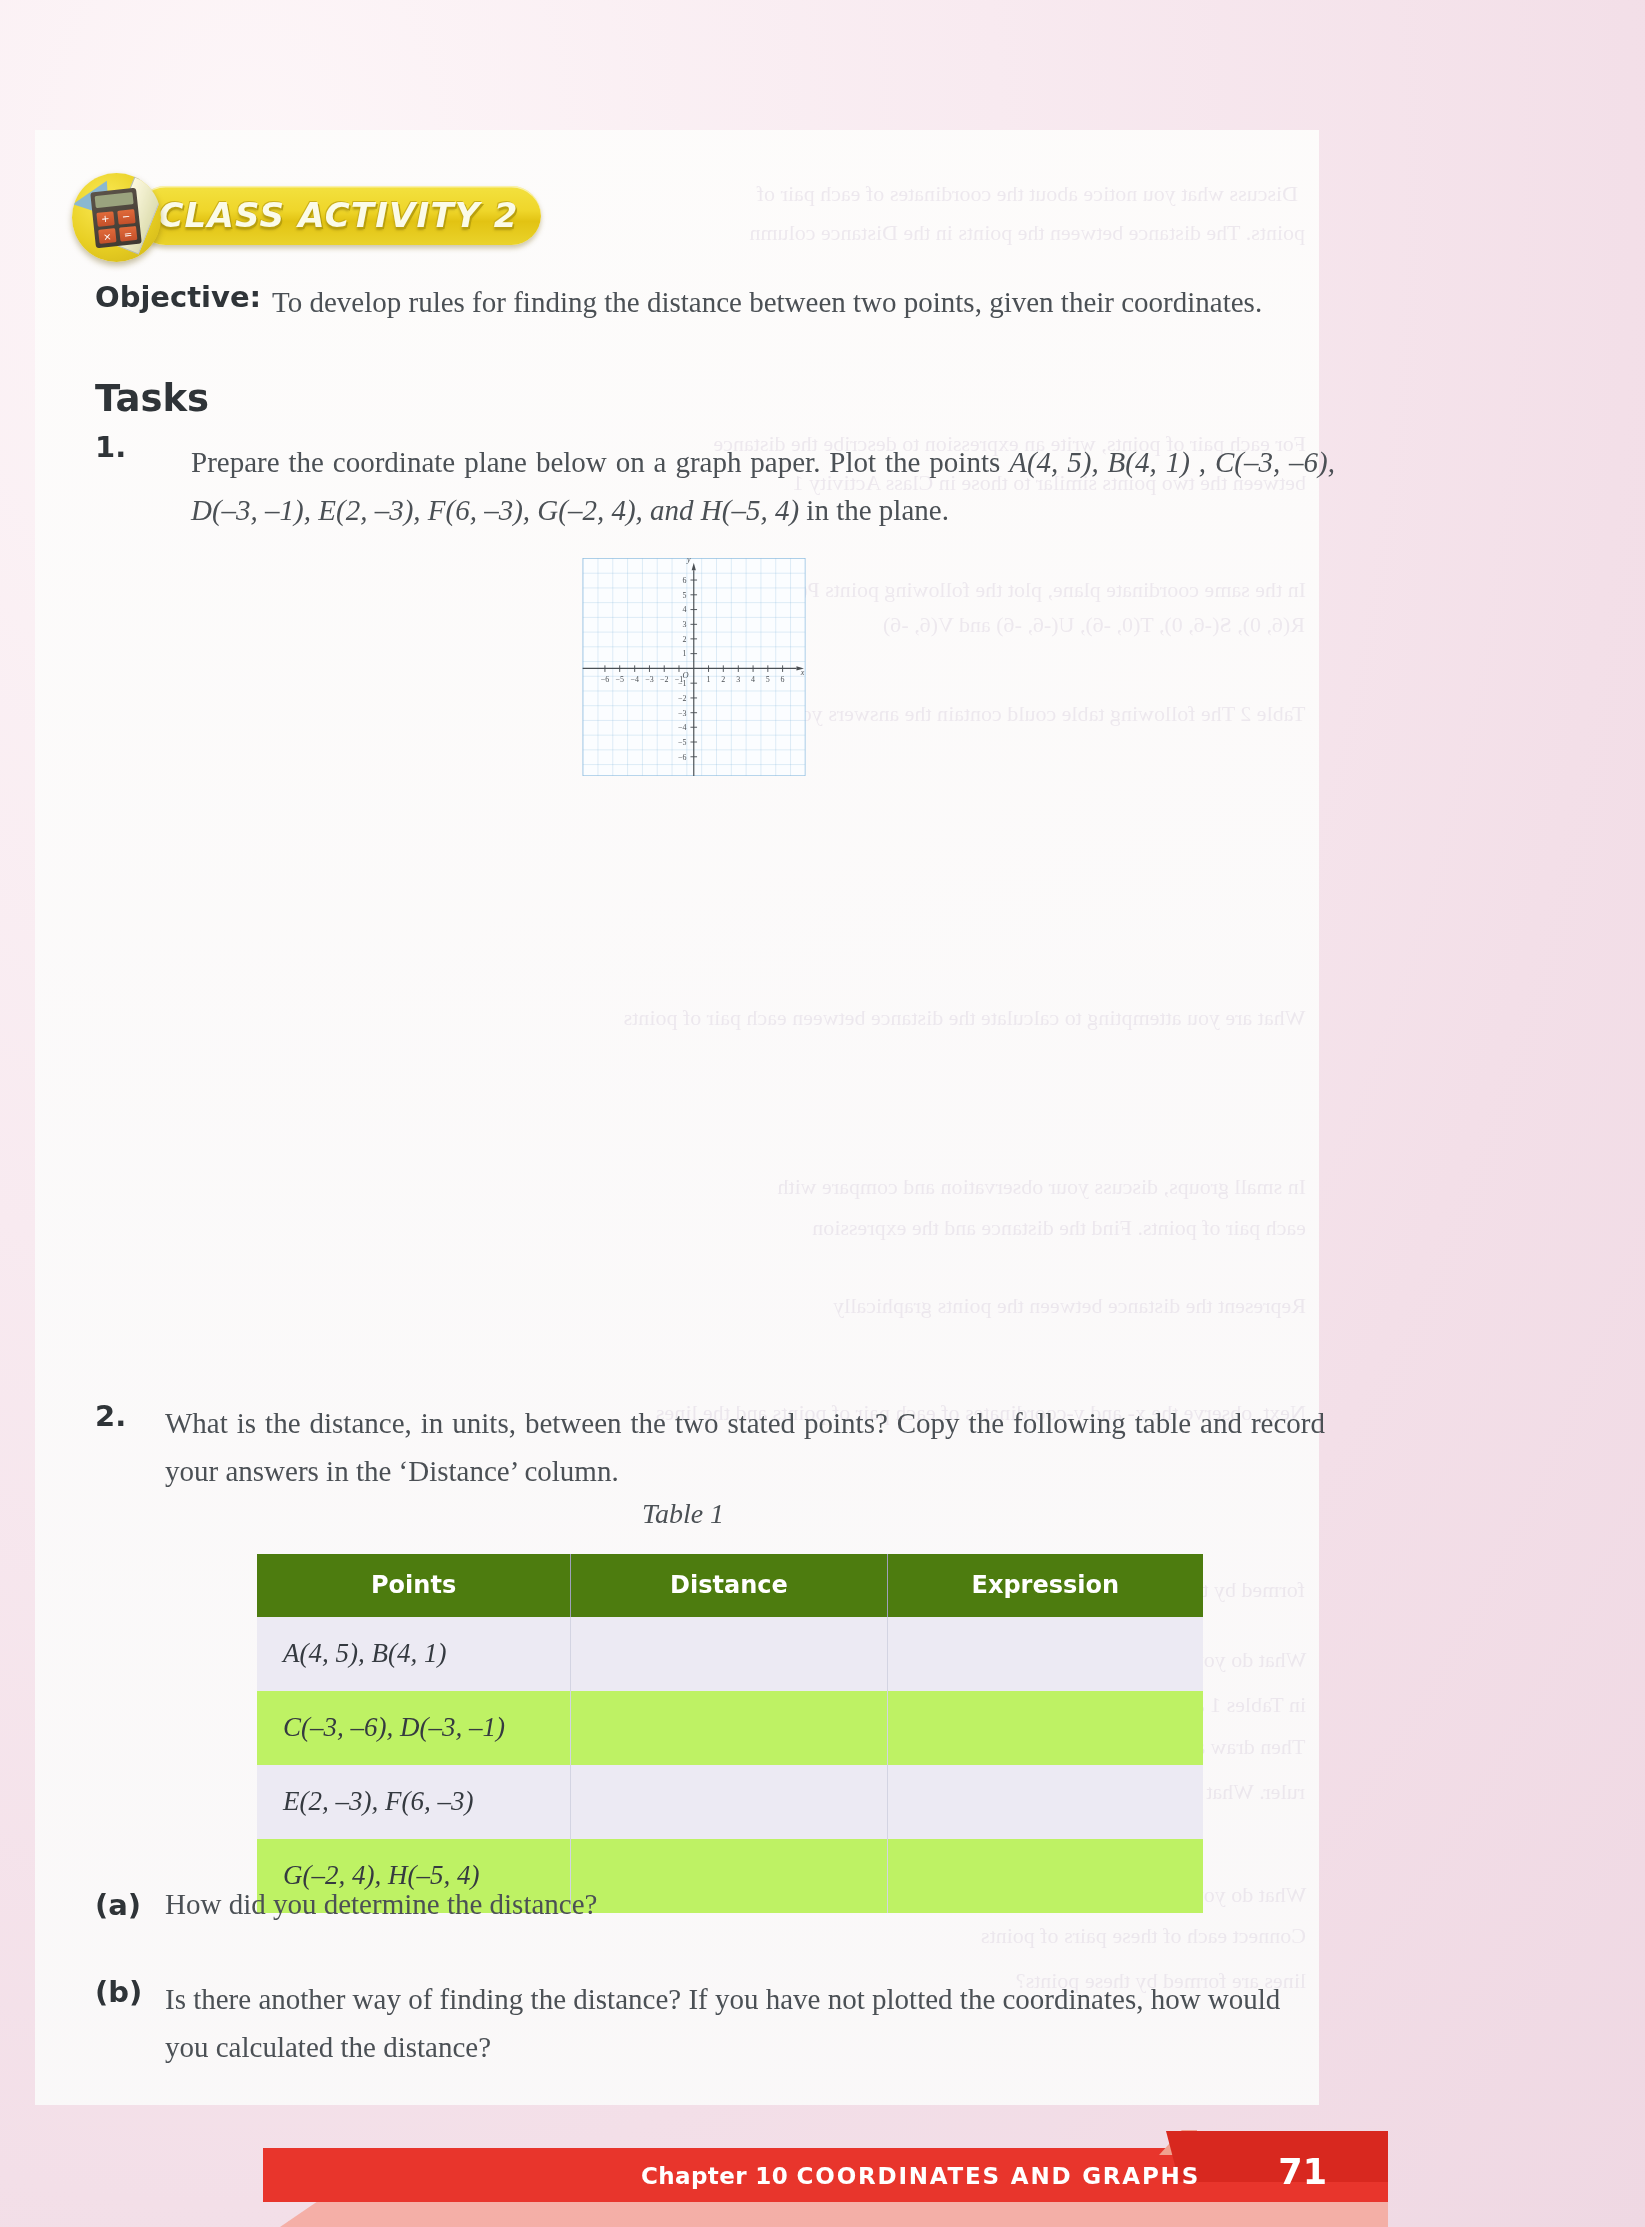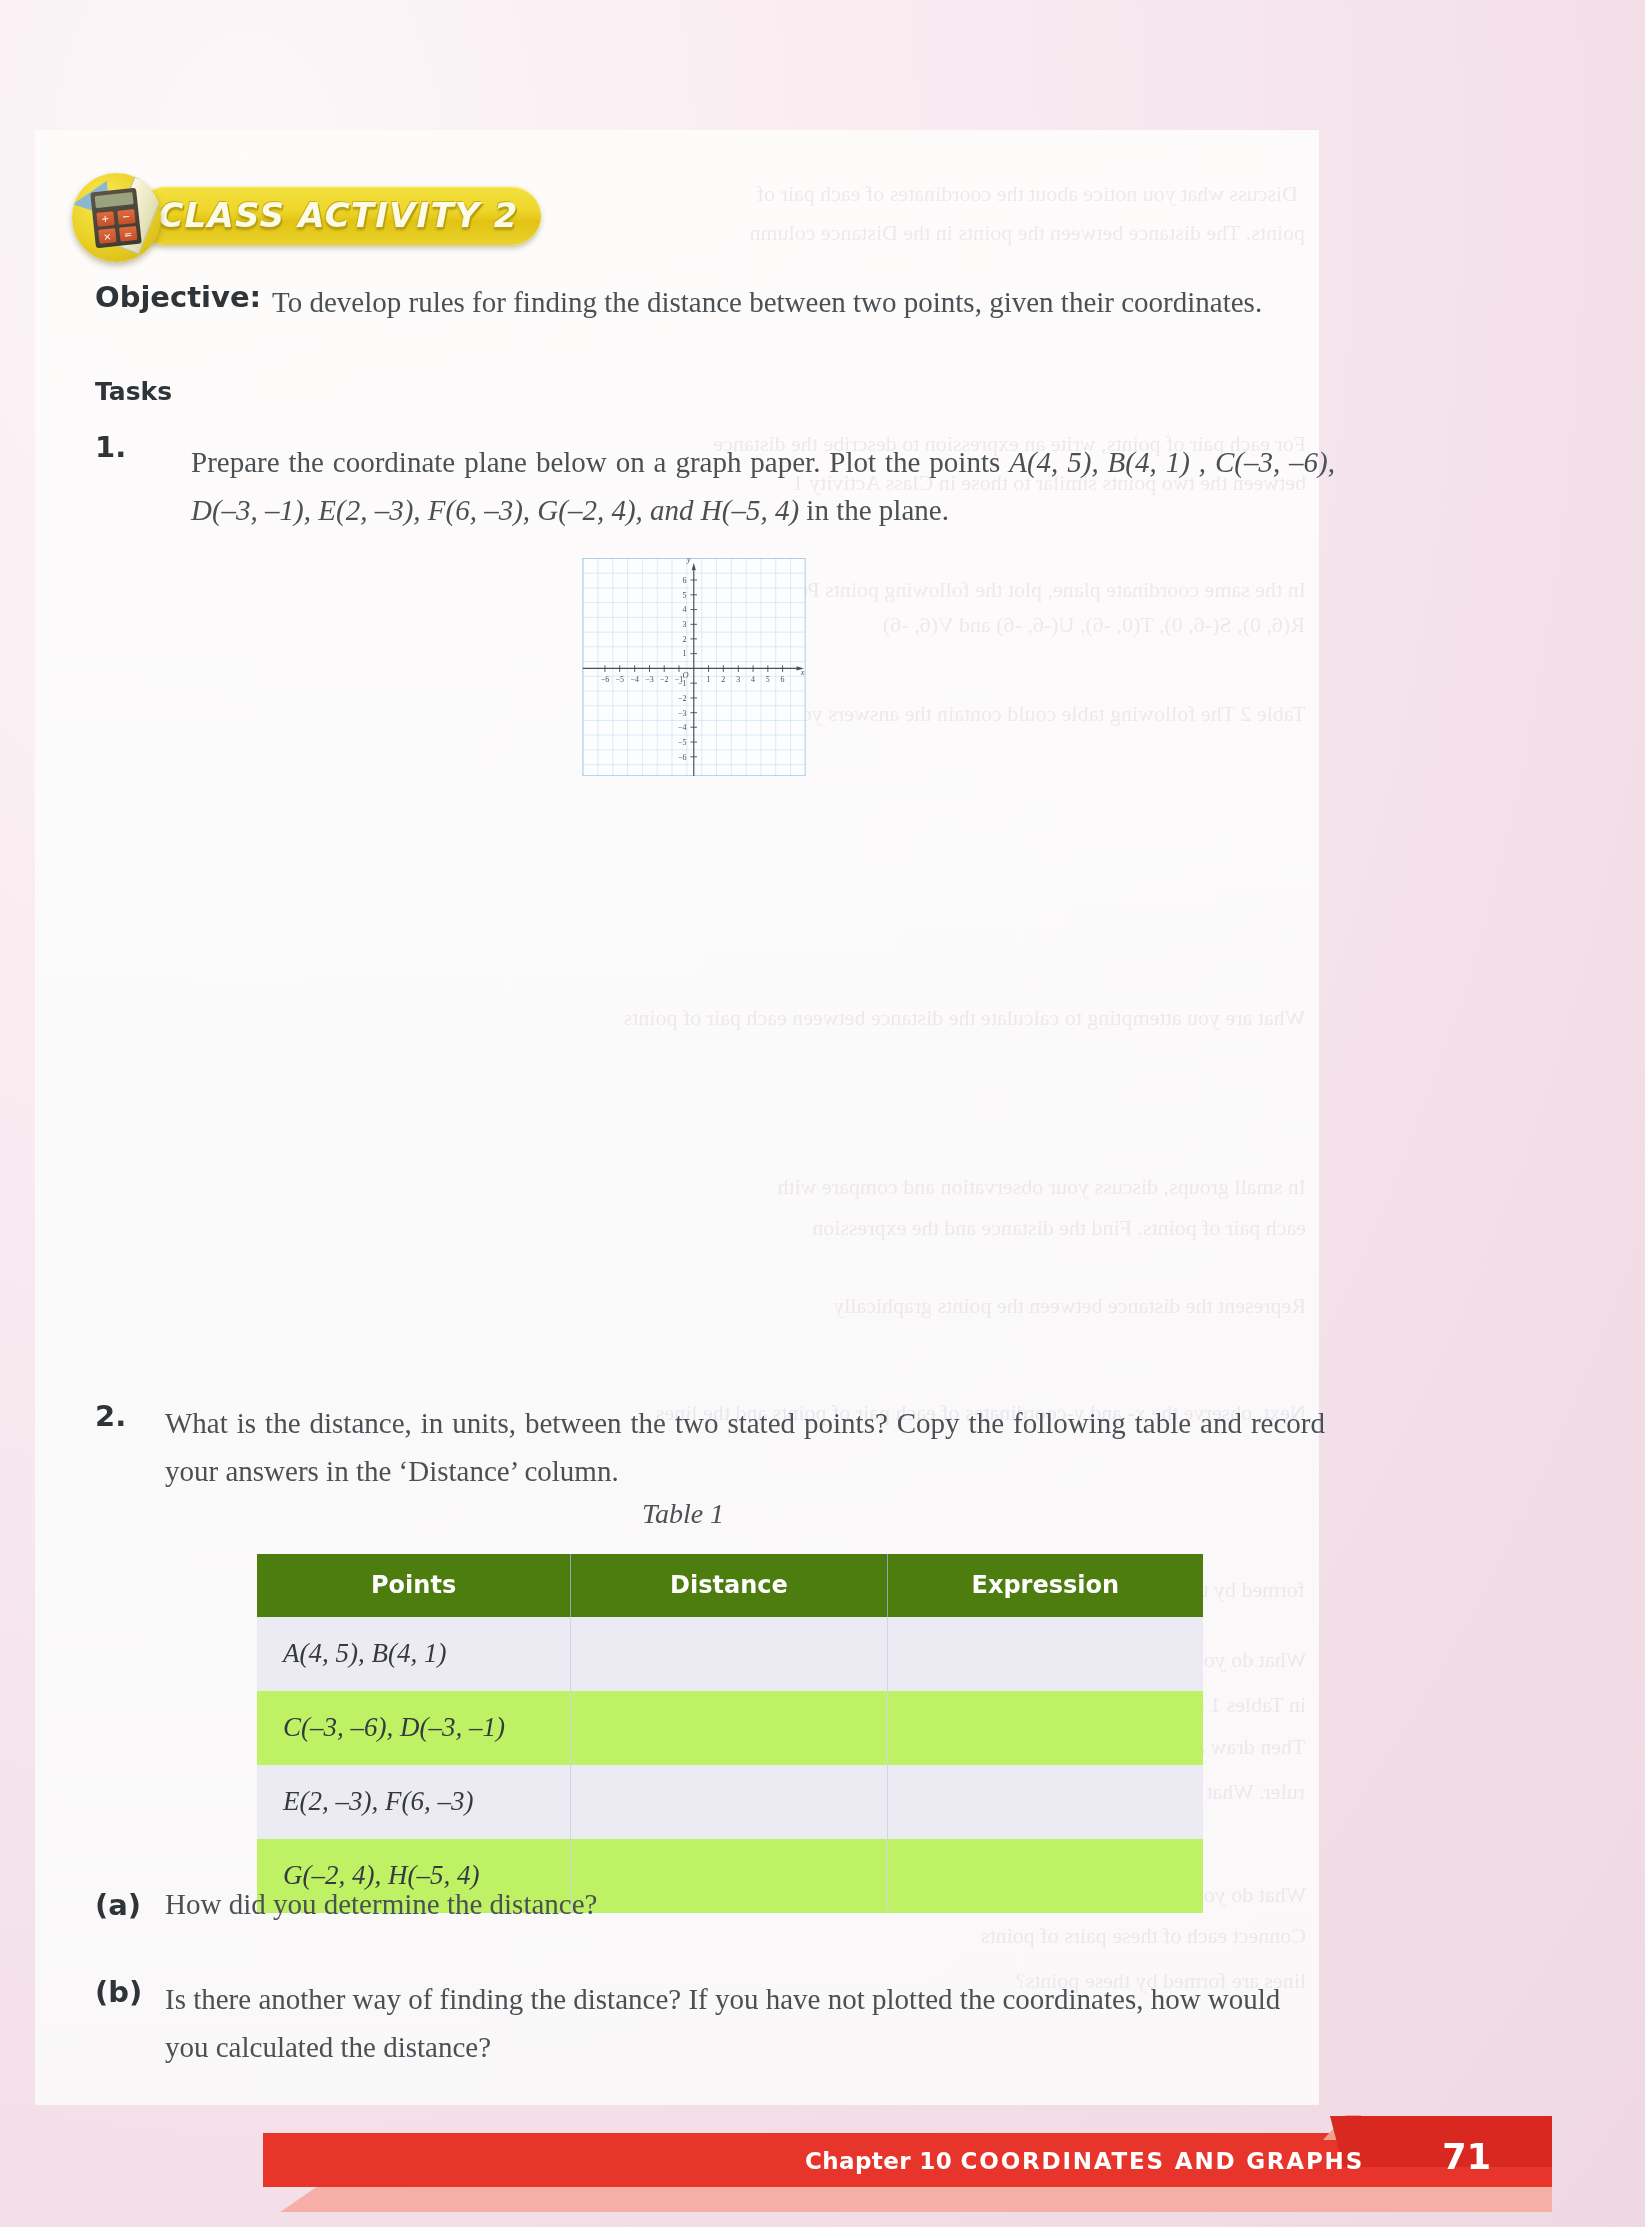--- a/index.html
+++ b/index.html
@@ -85,21 +85,21 @@
     transform:rotate(22deg);
     border:0.8px solid rgba(150,160,175,.6);
   }
 
   
   .txt{position:absolute;color:#4b5055;font-family:"Liberation Serif",serif;}
   .bold-sans{font-family:"DejaVu Sans",sans-serif;font-weight:bold;color:#2f3438;}
 
   #objective-label{left:95px;top:280px;font-size:29px;}
   #objective-text{left:272px;top:281px;font-size:29px;width:1053px;line-height:43px;}
-  #tasks-label{left:95px;top:377px;font-size:25px;}
+  #tasks-label{left:95px;top:377px;font-size:37px;}
   #task1-num{left:95px;top:430px;font-size:29px;}
   #task1-text{left:179px;top:438px;width:1144px;font-size:29px;line-height:48px;text-align:justify;margin-left:12px;}
 
   #task2-num{left:95px;top:1399px;font-size:29px;}
   #task2-text{left:165px;top:1399px;width:1160px;font-size:29px;line-height:48px;text-align:justify;}
 
   #table-caption{left:0;top:1498px;width:1366px;text-align:center;
     font-size:28px;font-style:italic;color:#4b5055;}
 
   #qa-label{left:95px;top:1888px;font-size:29px;}
@@ -145,21 +145,21 @@
   }
   #distance-table td:last-child{border-right:none;}
   #distance-table tr.row-odd td{background:#eceaf3;}
   #distance-table tr.row-even td{background:#bef264;}
   .col-points{width:314px;}
   .col-distance{width:316px;}
   .col-expression{width:316px;}
 
   
   #footer-bar{
-    position:absolute;left:0;bottom:15px;width:1552px;height:99px;
+    position:absolute;left:0;bottom:0;width:1388px;height:99px;
     overflow:hidden;
   }
   .foot-red{
     position:absolute;left:263px;bottom:25px;width:1382px;height:54px;
     background:#e8352c;
   }
   .foot-red-dark{
     position:absolute;right:0;bottom:45px;width:222px;height:51px;
     background:#d8281f;
     clip-path:polygon(6% 100%,0 0,100% 0,100% 100%);

